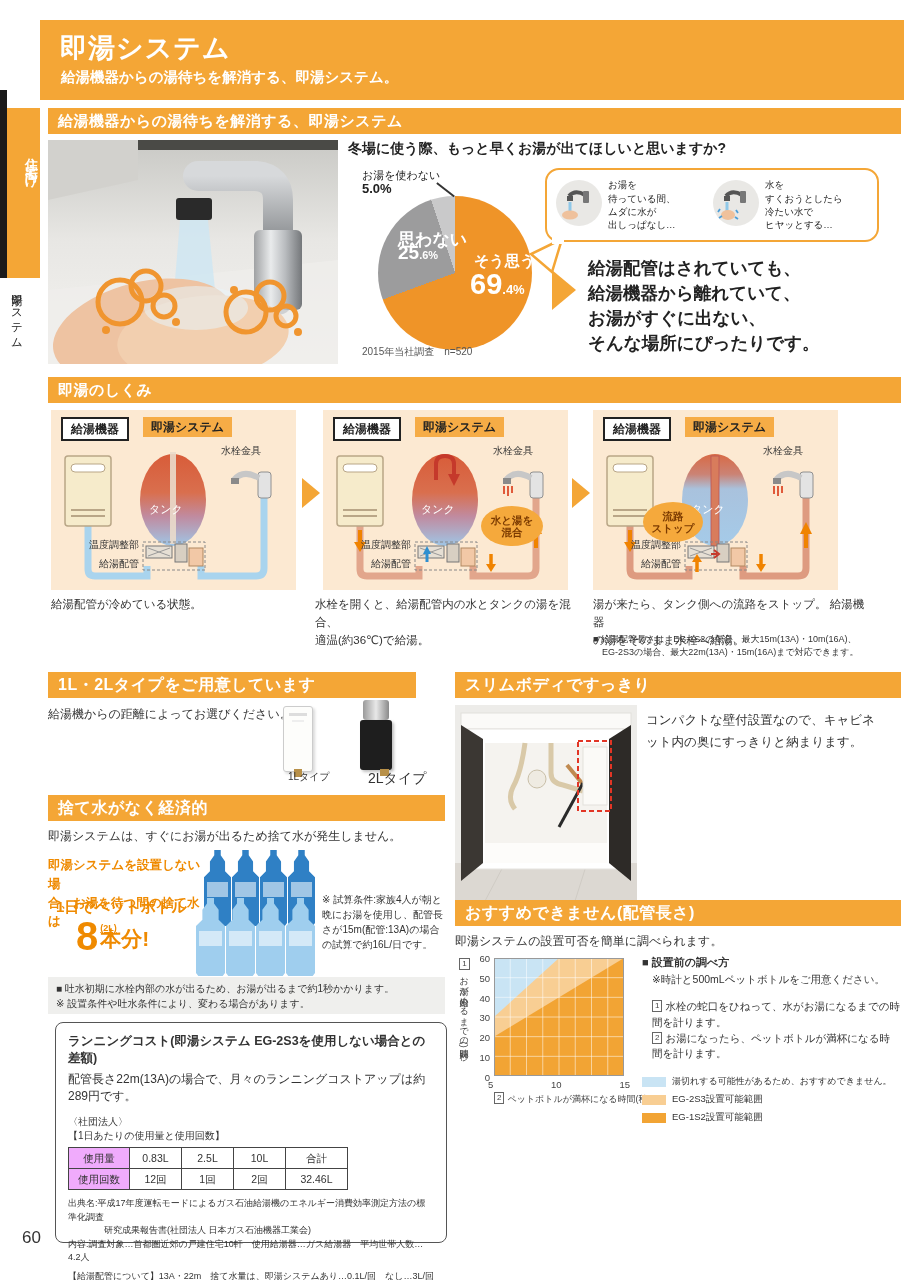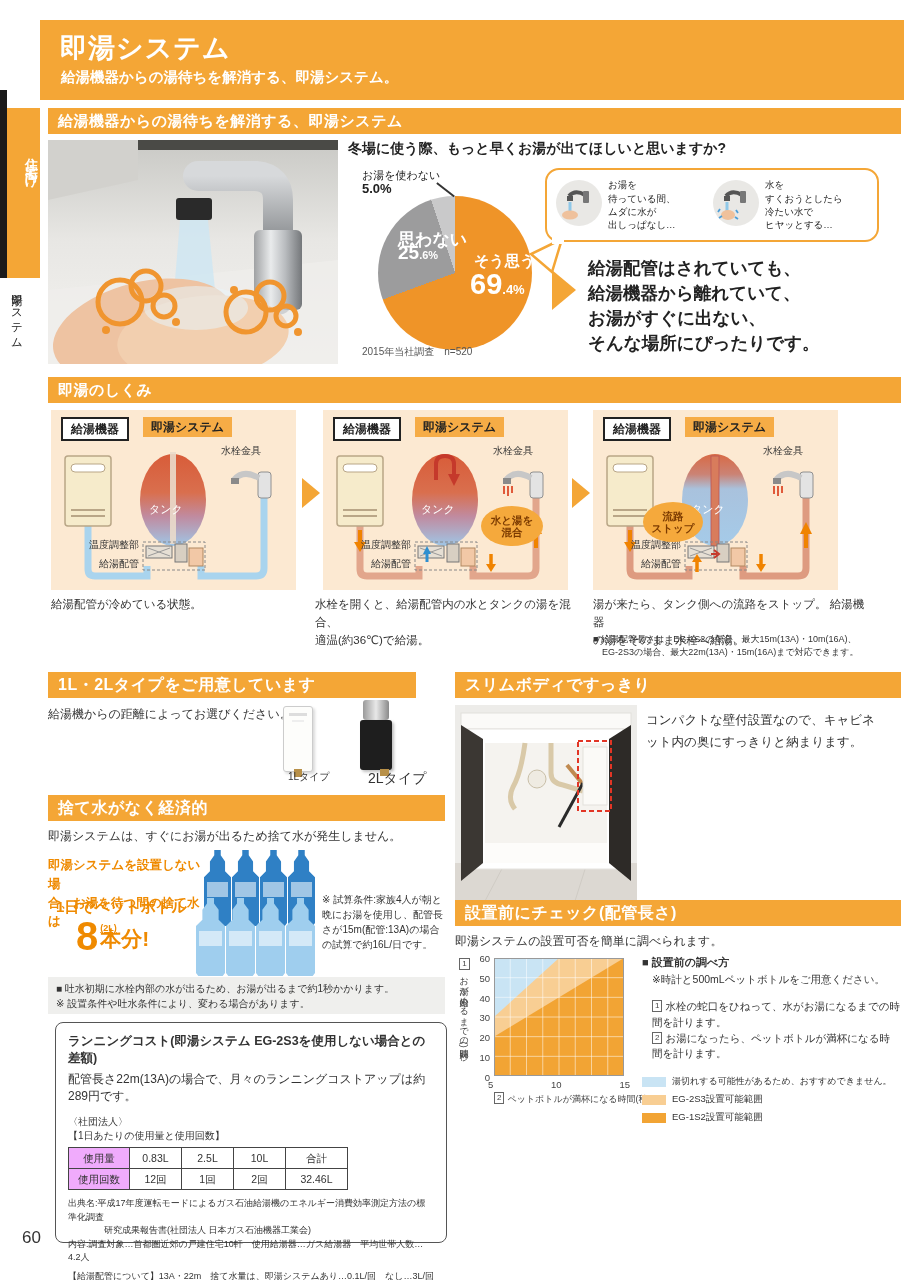--- a/index.html
+++ b/index.html
@@ -415,21 +415,21 @@
     </div>
     <div class="fine pre" style="margin-top:7px;">出典名:平成17年度運転モードによるガス石油給湯機のエネルギー消費効率測定方法の標準化調査
 　　　　研究成果報告書(社団法人 日本ガス石油機器工業会)
 内容:調査対象…首都圏近郊の戸建住宅10軒　使用給湯器…ガス給湯器　平均世帯人数…4.2人</div>
     <div class="fine pre" style="margin-top:5px;">【給湯配管について】13A・22m　捨て水量は、即湯システムあり…0.1L/回　なし…3L/回
 【水温・湯温について】水温…15℃　湯温…38℃
 【料金単位について】水道料金…265円/m³(税込)　電気料金…31円/kWh(税込)
 　　　　　　　　　　ガス料金…199円/m³(税込)</div>
   </div>
 
-  <div class="abs bar" style="left:455px;top:900px;right:3px;height:26px;font-size:16px;">設置前にチェック(配管長さ)</div>
+  <div class="abs bar" style="left:455px;top:900px;right:3px;height:26px;font-size:16px;">おすすめできません(配管長さ)</div>
   <div class="abs" style="left:455px;top:933px;font-size:12px;">即湯システムの設置可否を簡単に調べられます。</div>
 
   <div class="abs vert" style="left:457px;top:958px;height:122px;font-size:9px;color:#444;"><span class="numbox" style="writing-mode:horizontal-tb;">1</span><span>お湯が出始めるまでの時間(秒)</span></div>
   <div class="abs tick-col" id="y-ticks" style="left:474px;top:953px;width:16px;height:130px;">
       <div>60</div>
       <div>50</div>
       <div>40</div>
       <div>30</div>
       <div>20</div>
       <div>10</div>

